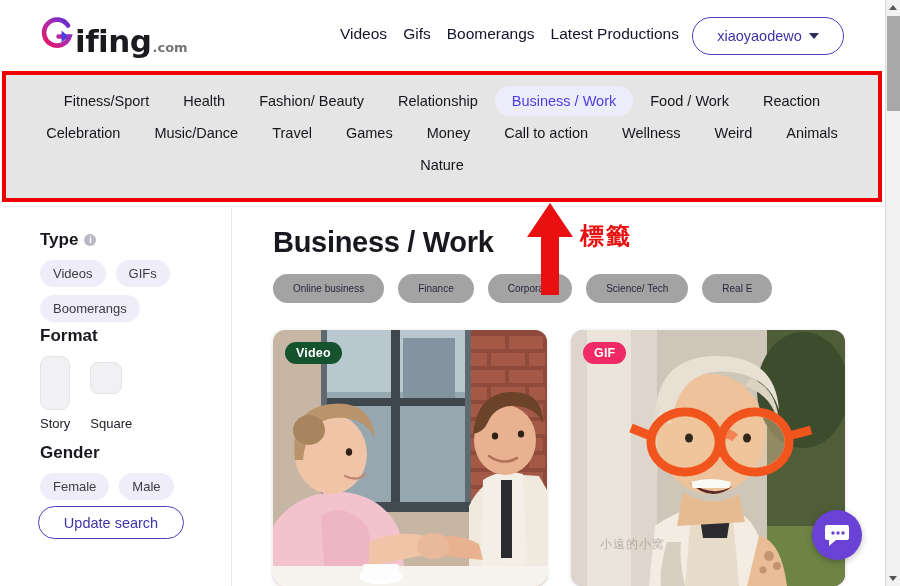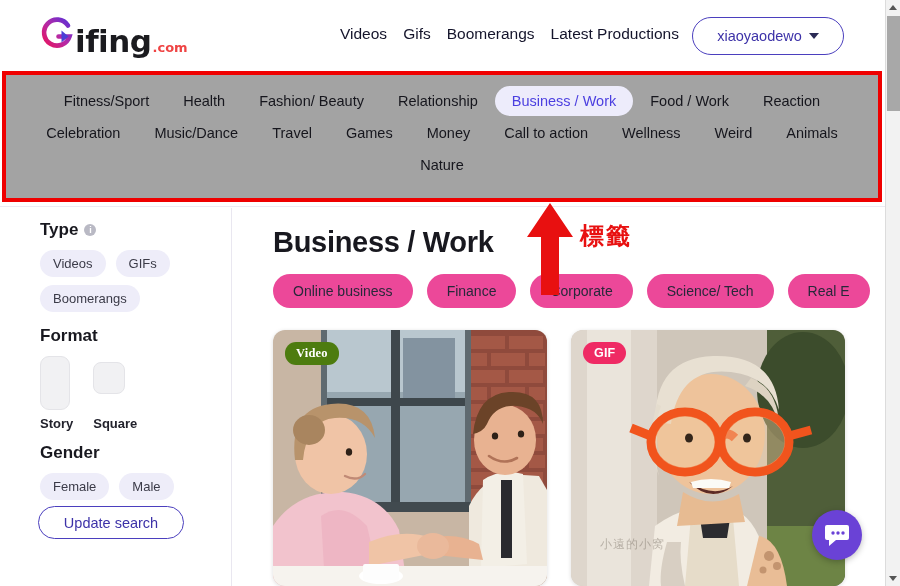--- a/index.html
+++ b/index.html
@@ -40,21 +40,21 @@
     font-size: 31px;
     font-weight: 700;
     color: #1b1b1f;
     letter-spacing: -0.5px;
     font-family: "DejaVu Sans", sans-serif;
     line-height: 1;
   }
   .logo-com {
     font-size: 13px;
     font-weight: 700;
-    color: #ef4444;
+    color: #737373;
     font-family: "DejaVu Sans", sans-serif;
     margin-left: 1px;
   }
   .nav {
     position: absolute;
     left: 340px; top: 25px;
     display: flex;
     align-items: center;
     gap: 16px;
   }
@@ -95,21 +95,21 @@
     width: 880px; height: 131px;
     border: 4px solid #ef0000;
     box-sizing: border-box;
     z-index: 6;
     pointer-events: none;
   }
   .catbar {
     position: absolute;
     left: 4px; top: 73px;
     width: 876px; height: 127px;
-    background: #a3a3a3;
+    background: #e5e5e5;
     box-sizing: border-box;
     padding-top: 12px;
     z-index: 3;
   }
   .catrow {
     display: flex;
     justify-content: center;
     align-items: center;
     gap: 0px;
     height: 32px;
@@ -170,21 +170,21 @@
   }
   .chip {
     background: #eeedf9;
     color: #3b3b48;
     font-size: 13px;
     padding: 6px 13px;
     border-radius: 14px;
     white-space: nowrap;
     cursor: pointer;
   }
-  .fmtwrap { display: flex; gap: 20px; align-items: flex-end; font-weight: bold; }
+  .fmtwrap { display: flex; gap: 20px; align-items: flex-end; }
   .fmt { text-align: center; cursor: pointer; }
   .fmt-story {
     width: 30px; height: 54px;
     border-radius: 9px;
     background: #f1f1f3;
     border: 1px solid #e4e4e8;
     box-sizing: border-box;
   }
   .fmt-square {
     width: 32px; height: 32px;
@@ -238,23 +238,23 @@
     white-space: nowrap;
   }
   .subchips {
     position: absolute;
     left: 40px; top: 66px;
     display: flex;
     gap: 14px;
     white-space: nowrap;
   }
   .subchip {
-    background: #ec4899;
+    background: #a3a3a3;
     color: #28283a;
-    font-size: 14px;
+    font-size: 10px;
     padding: 9px 20px;
     border-radius: 18px;
     white-space: nowrap;
     cursor: pointer;
   }
   .cards {
     position: absolute;
     left: 40px; top: 122px;
     display: flex;
     gap: 24px;
@@ -271,21 +271,21 @@
     position: absolute;
     left: 12px; top: 12px;
     font-size: 12.5px;
     font-weight: 700;
     color: #fff;
     padding: 4px 11px;
     border-radius: 11px;
     z-index: 4;
     letter-spacing: .2px;
   }
-  .badge-video { background: #4d7c0f; font-family: Liberation Serif, serif; }
+  .badge-video { background: #14532d; }
   .badge-gif { background: #ef2a64; }
   .ph { position: absolute; inset: 0; }
 
   
   .fab {
     position: absolute;
     left: 812px; top: 510px;
     width: 50px; height: 50px;
     border-radius: 50%;
     background: #6a42d6;
@@ -420,21 +420,21 @@
     <div class="catrow">
       <span class="cat">Nature</span>
     </div>
   </div>
   <div class="redbox"></div>
 
   <div class="divider-h"></div>
 
   <div class="sidebar">
 
-    <div style="position:absolute;left:40px;top:12px;">
+    <div style="position:absolute;left:40px;top:22px;">
       <div class="sb-h">
         <span>Type</span>
         <span class="info-ico">i</span>
       </div>
       <div class="chipwrap" style="margin-top:10px;width:155px;">
         <span class="chip">Videos</span>
         <span class="chip">GIFs</span>
         <span class="chip">Boomerangs</span>
       </div>
     </div>

